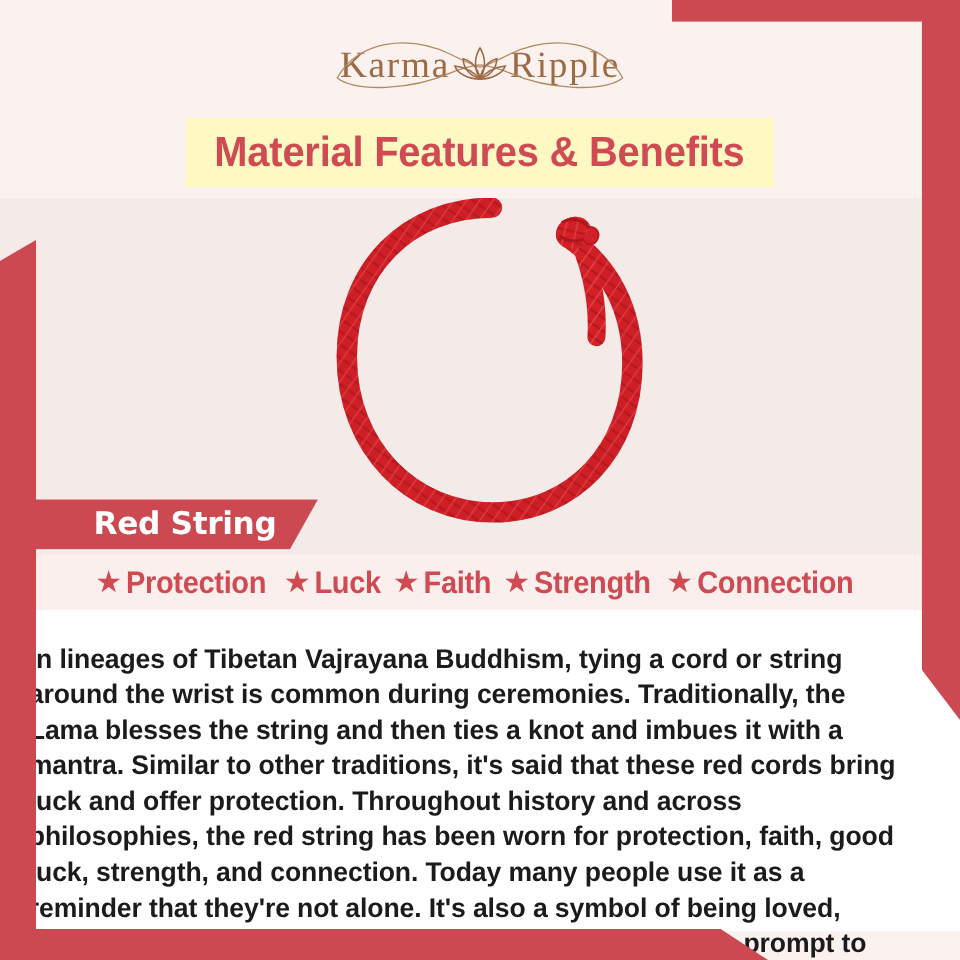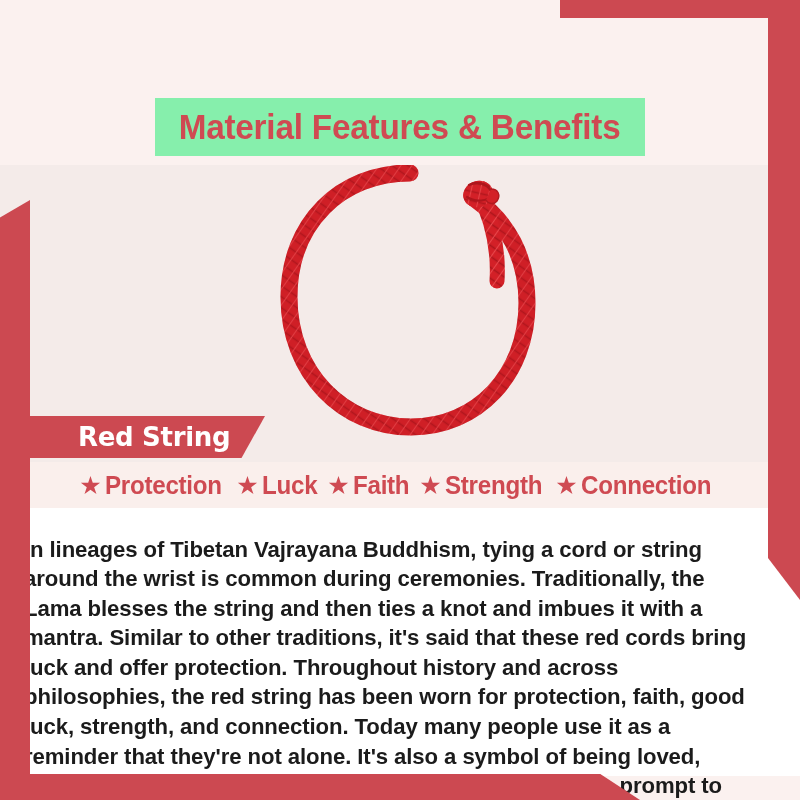--- a/index.html
+++ b/index.html
@@ -107,21 +107,21 @@
     height: 56px;
     pointer-events: none;
   }
 
   .title-band {
     position: absolute;
     top: 98px;
     left: 155px;
     width: 490px;
     height: 58px;
-    background: #86efac;
+    background: #fef9c3;
     display: flex;
     align-items: center;
     justify-content: center;
   }
   .title-text {
     font-family: "Liberation Sans Narrow", "Liberation Sans", sans-serif;
     font-weight: bold;
     font-size: 35px;
     letter-spacing: -0.2px;
     color: #cf4a52;
@@ -230,20 +230,49 @@
     transform-origin: left top;
   }
 </style>
 </head>
 <body>
 
 <div id="infographic">
 
   <div class="header">
 
+    <div class="logo">
+      <span class="logo-inner">
+
+        <svg class="logo-swirl" viewBox="0 0 258 56">
+          <g fill="none" stroke="#b08a5f" stroke-width="1.1">
+            <path d="M10 40 C 28 8, 70 4, 104 20 C 118 27, 124 30, 129 31"></path>
+            <path d="M10 40 C 26 52, 72 50, 104 36 C 118 30, 124 30, 129 29"></path>
+            <path d="M248 40 C 230 8, 188 4, 154 20 C 140 27, 134 30, 129 31"></path>
+            <path d="M248 40 C 232 52, 186 50, 154 36 C 140 30, 134 30, 129 29"></path>
+          </g>
+        </svg>
+
+        <span class="logo-word">Karma</span>
+
+        <span class="logo-mark">
+          <svg viewBox="0 0 46 38" width="46" height="38">
+            <g fill="none" stroke="#9c6a43" stroke-width="1.3" stroke-linecap="round">
+              <path d="M23 6 C 18 14, 18 24, 23 31 C 28 24, 28 14, 23 6 Z"></path>
+              <path d="M23 31 C 15 30, 9 23, 9 15 C 16 17, 21 23, 23 31 Z"></path>
+              <path d="M23 31 C 31 30, 37 23, 37 15 C 30 17, 25 23, 23 31 Z"></path>
+              <path d="M23 32 C 13 32, 4 27, 2 21 C 10 22, 18 26, 23 32 Z"></path>
+              <path d="M23 32 C 33 32, 42 27, 44 21 C 36 22, 28 26, 23 32 Z"></path>
+            </g>
+          </svg>
+        </span>
+
+        <span class="logo-word">Ripple</span>
+      </span>
+    </div>
 
     <div class="title-band">
       <span class="title-text">Material Features &amp; Benefits</span>
     </div>
   </div>
 
   <div class="product-area">
     <svg class="bracelet" viewBox="0 0 330 330">
       <defs>
         <pattern id="braid" width="9" height="9" patternUnits="userSpaceOnUse" patternTransform="rotate(35)">

